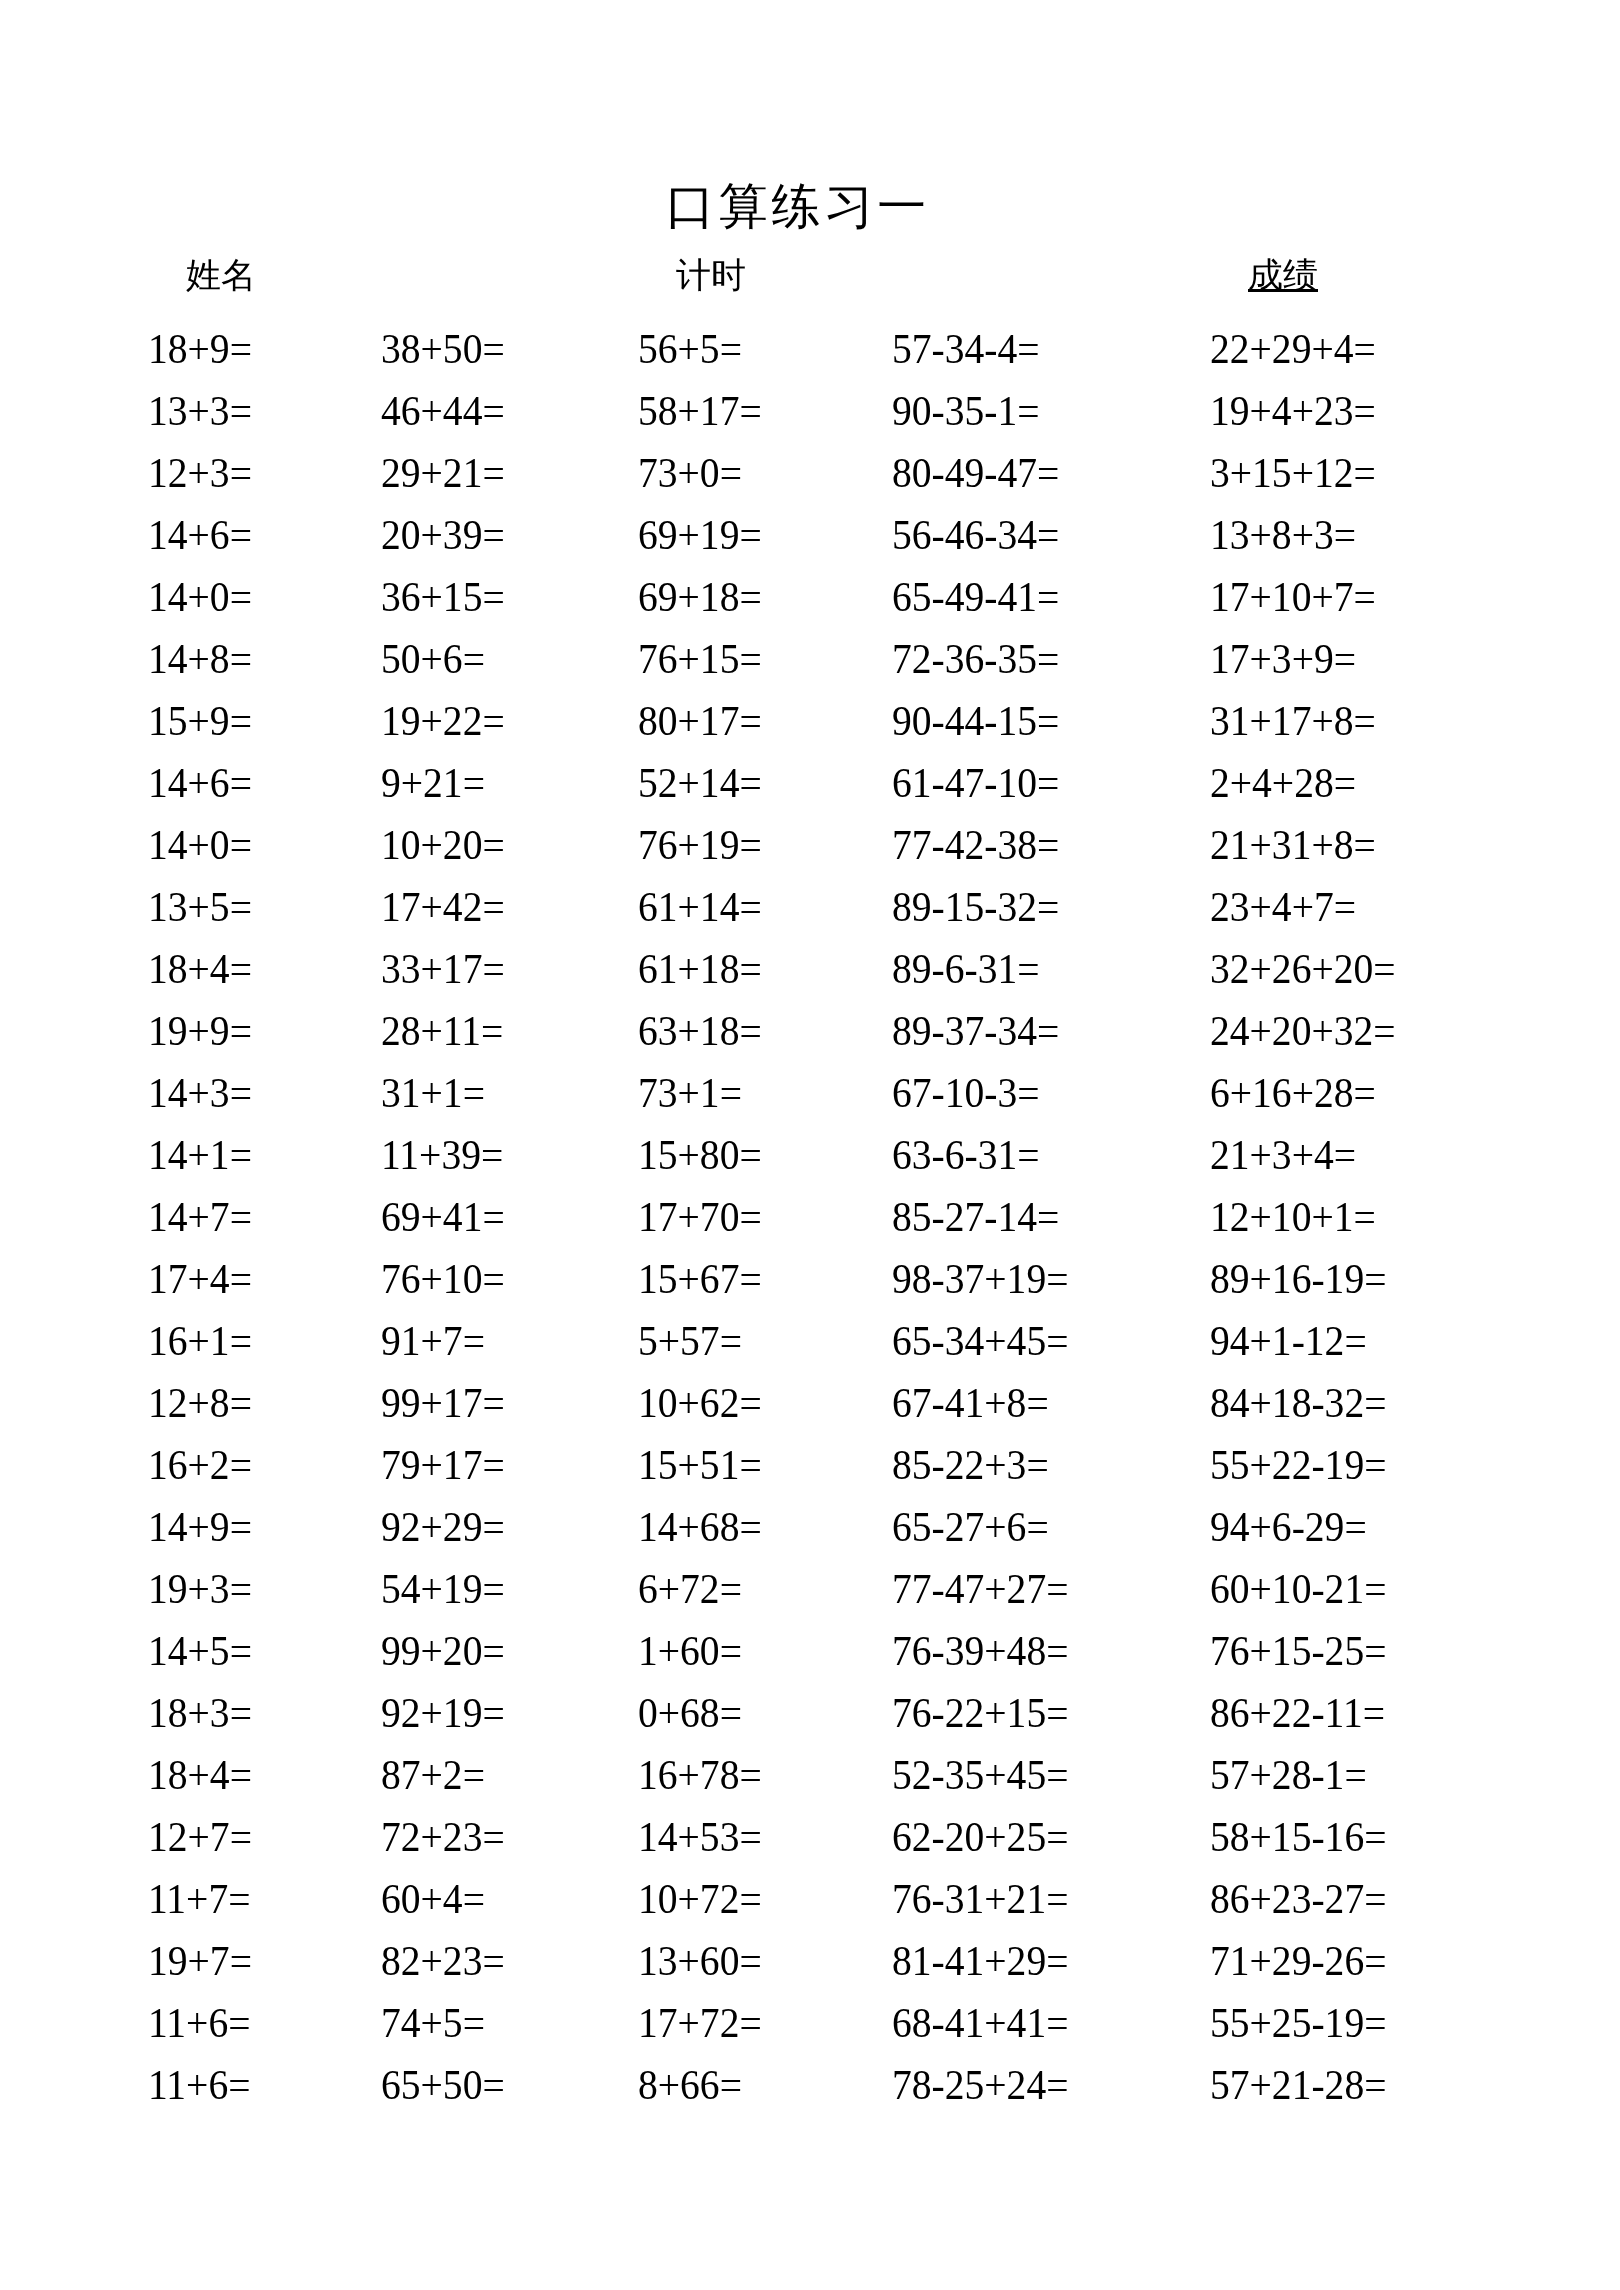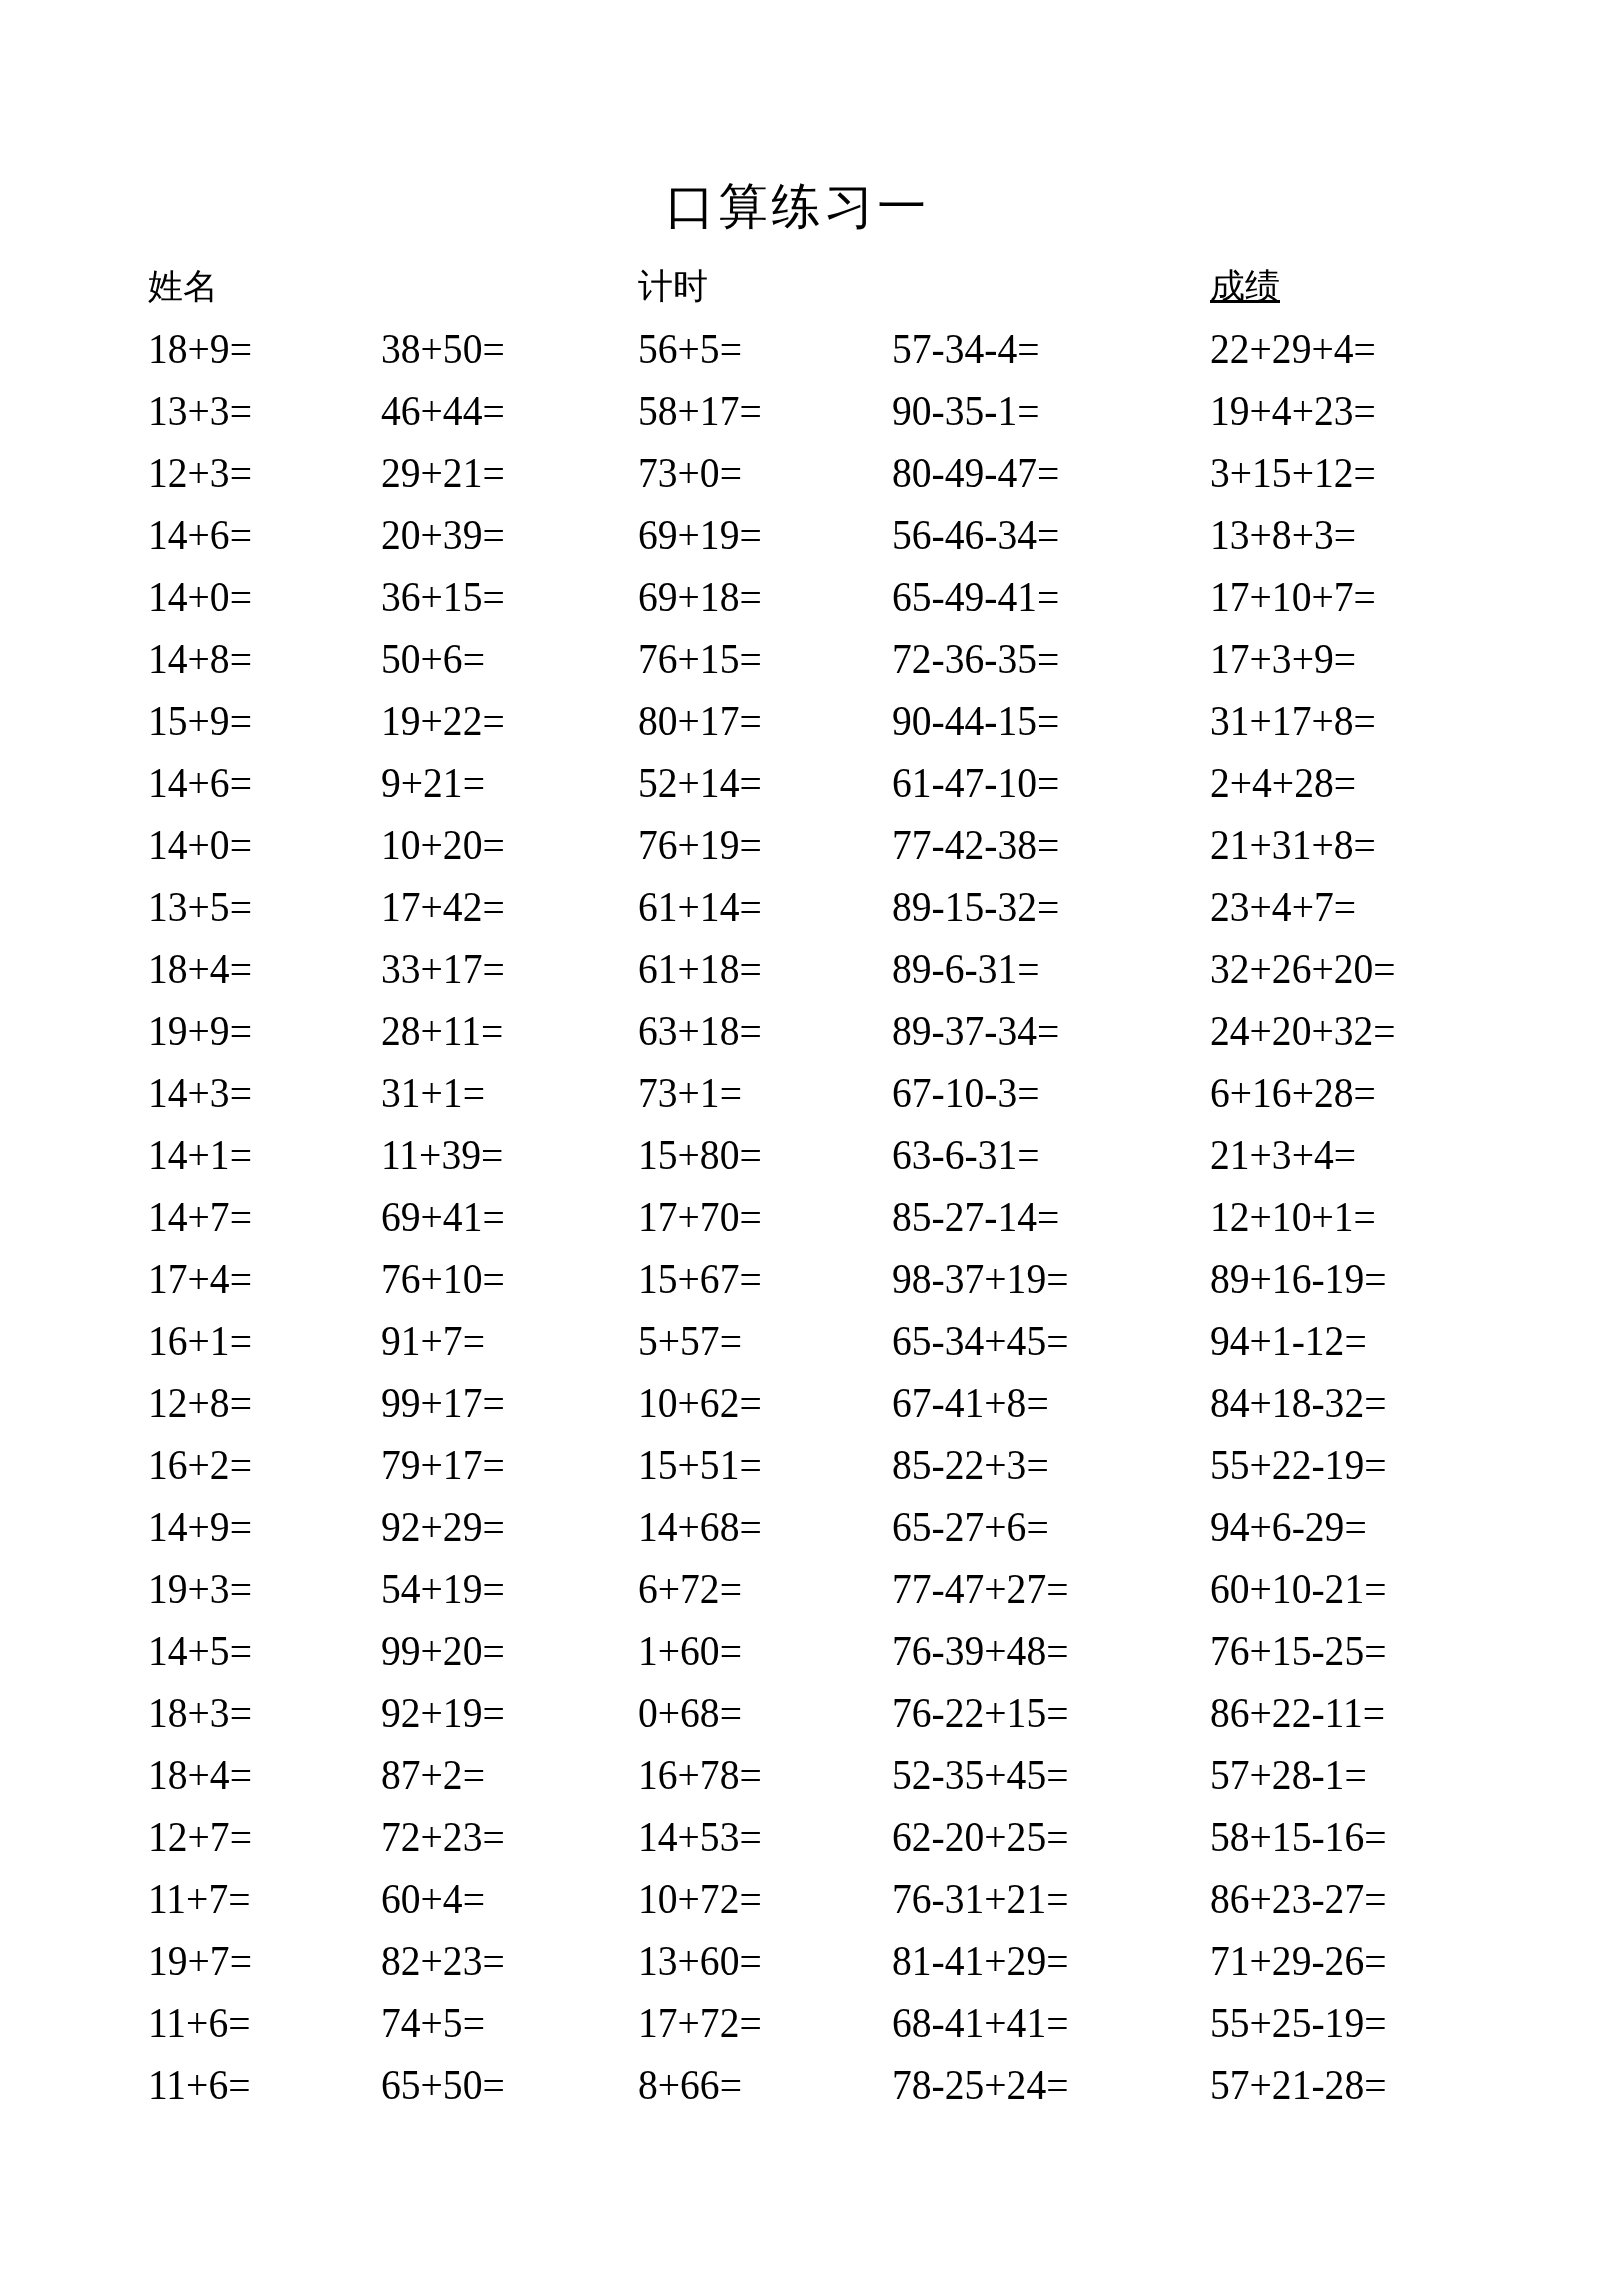--- a/index.html
+++ b/index.html
@@ -1,20 +1,20 @@
 <!DOCTYPE html>
 <html><head>
 <meta charset="utf-8">
 <style>
   html, body { margin:0; padding:0; background:#ffffff; }
   body { width:1620px; height:2291px; position:relative; overflow:hidden;
          font-family:"Liberation Serif","DejaVu Serif",serif; color:#000; }
   .title { position:absolute; top:174px; left:0; width:1596px; text-align:center;
            font-size:49px; letter-spacing:3.9px; }
-  .hdr { position:absolute; top:263px; font-size:35px; }
+  .hdr { position:absolute; top:252px; font-size:35px;margin-left:38px; }
   .grid { position:absolute; top:321px; left:148px; }
   .row { position:relative; height:62px; }
   .cell { position:absolute; top:0; font-size:43px; line-height:55px; white-space:nowrap;
           transform:scaleX(0.92); transform-origin:left center; }
   .c0 { left:0; } .c1 { left:233px; } .c2 { left:490px; } .c3 { left:744px; } .c4 { left:1062px; }
 </style>
 </head>
 <body>
 
 <div class="title">口算练习一</div>

